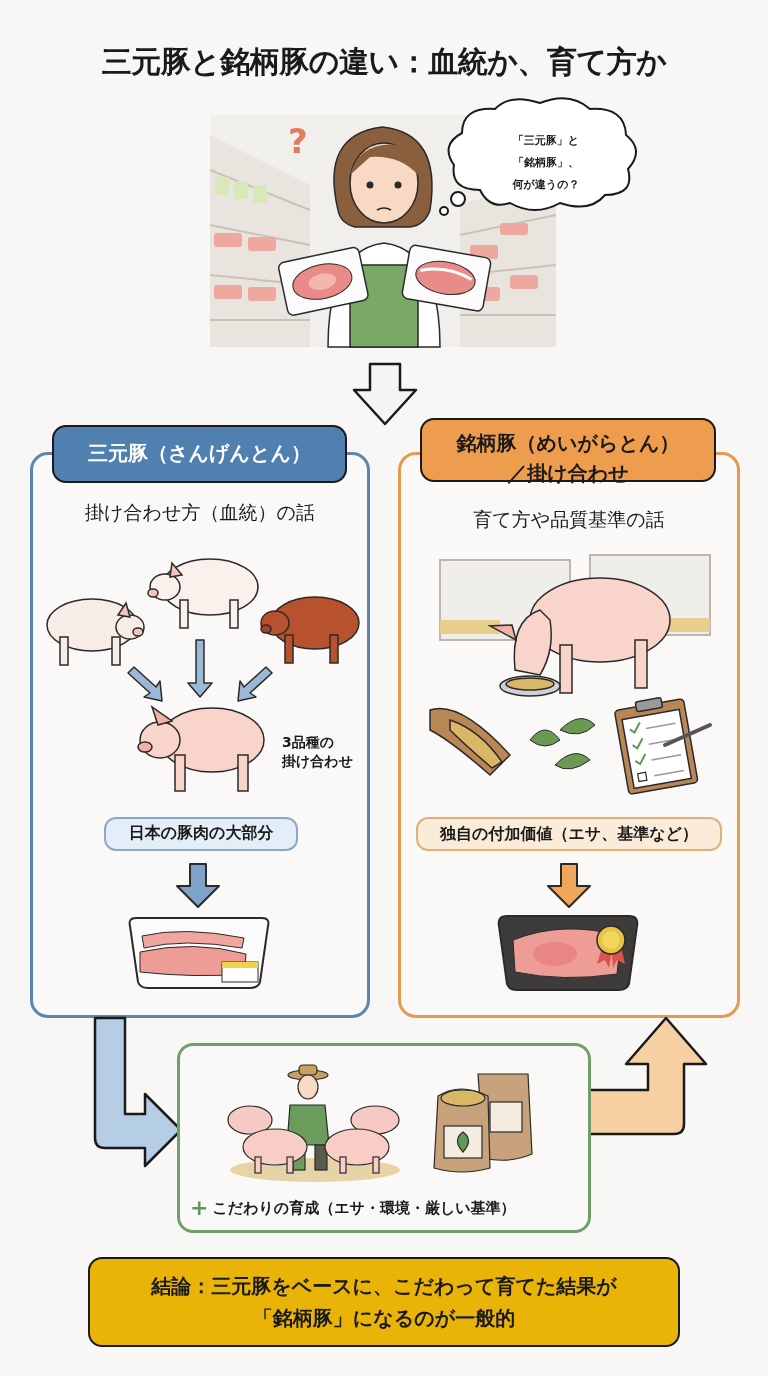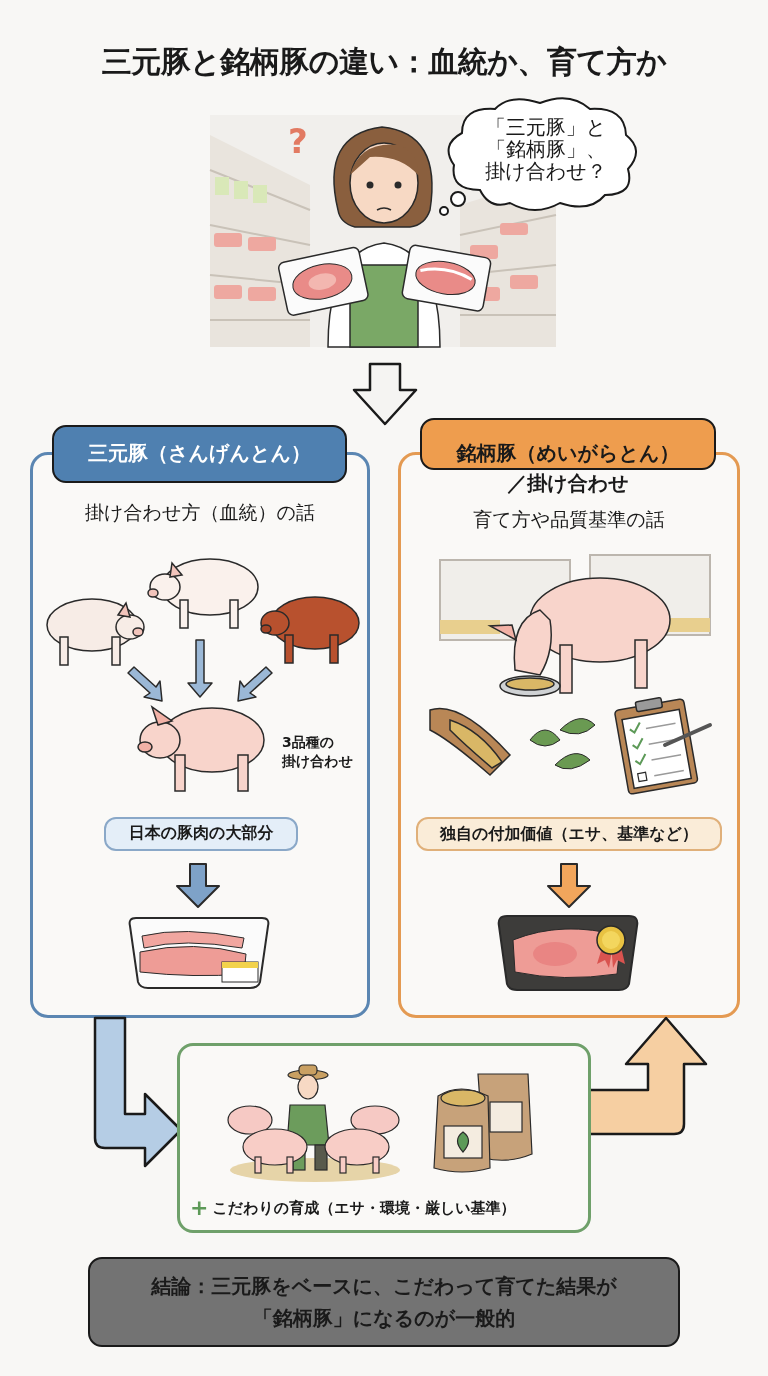--- a/index.html
+++ b/index.html
@@ -8,53 +8,53 @@
     font-family: "DejaVu Sans", "Liberation Sans", sans-serif;
     color: #1a1a1a; position: relative; overflow: hidden;
   }
   .abs { position: absolute; }
   .title {
     left: 0; top: 42px; width: 768px; text-align: center;
     font-size: 30px; font-weight: bold; letter-spacing: -0.5px;
   }
   .scene { left: 210px; top: 115px; width: 346px; height: 232px; }
   .bubble {
-    left: 452px; top: 96px; width: 188px; height: 100px;
-    text-align: center; font-size: 20px; font-weight: normal; line-height: 22px;
+    left: 452px; top: 110px; width: 188px; height: 100px;
+    text-align: center; font-size: 11px; font-weight: bold; line-height: 22px;
     padding-top: 20px;
   }
   .bubble-svg { left: 440px; top: 95px; }
   .panel {
     border-radius: 18px; border: 3px solid; background: #faf9f7;
   }
   .panel-left { left: 30px; top: 452px; width: 340px; height: 566px; border-color: #5b86b2; }
   .panel-right { left: 398px; top: 452px; width: 342px; height: 566px; border-color: #e49a52; }
   .panel-tab {
     border: 2.5px solid #1a1a1a; border-radius: 14px; text-align: center;
     font-weight: bold; font-size: 20px;
   }
   .tab-left { left: 52px; top: 425px; width: 295px; height: 58px; background: #4f80b0; color: #fff; line-height: 53px; }
-  .tab-right { left: 420px; top: 418px; width: 296px; height: 52px; background: #ee9d4e; color: #1a1a1a; line-height: 30px; padding-top: 18px; }
+  .tab-right { left: 420px; top: 418px; width: 296px; height: 64px; background: #ee9d4e; color: #1a1a1a; line-height: 30px; padding-top: 8px; }
   .subhead { font-size: 19px; font-weight: normal; text-align: center; }
   .pill {
     border-radius: 12px; border: 2px solid; text-align: center;
     font-size: 16px; font-weight: bold; line-height: 30px;
   }
   .pill-blue { left: 104px; top: 817px; width: 194px; height: 34px; background: #e4eef8; border-color: #8aa8c8; font-family: Liberation Mono, monospace; }
   .pill-orange { left: 416px; top: 817px; width: 306px; height: 34px; background: #faecd8; border-color: #e0b07a; }
   .label3 { left: 282px; top: 733px; font-size: 14px; font-weight: bold; line-height: 19px; }
   .green-box {
     left: 177px; top: 1043px; width: 414px; height: 190px;
     border: 3px solid #6fa06a; border-radius: 16px; background: #faf9f7;
   }
   .green-label { left: 190px; top: 1195px; width: 390px; font-size: 15px; font-weight: bold; }
   .green-plus { color: #5d9a58; font-size: 22px; font-weight: bold; vertical-align: -2px; margin-right: 4px; }
   .conclusion {
     left: 88px; top: 1257px; width: 592px; height: 90px;
-    border: 2.5px solid #1a1a1a; border-radius: 14px; background: #737373;
+    border: 2.5px solid #1a1a1a; border-radius: 14px; background: #eab308;
     text-align: center; font-size: 20px; font-weight: bold; line-height: 32px; padding-top: 11px;
   }
   svg { position: absolute; overflow: visible; }
 </style>
 </head>
 <body>
 
 <div class="abs title">三元豚と銘柄豚の違い：血統か、育て方か</div>
 
 <svg class="scene" width="346" height="232" viewBox="0 0 346 232" style="left:210px;top:115px;">
@@ -116,21 +116,21 @@
 </svg>
 
 <svg class="bubble-svg" width="210" height="125" viewBox="0 0 210 125" style="left:440px;top:95px;">
   <path d="M40 95 Q10 95 14 70 Q0 50 22 38 Q22 12 55 14 Q70 -2 100 8 Q130 -4 150 14 Q185 12 186 40 Q205 55 188 74 Q195 100 165 100 Q150 118 120 108 Q95 122 70 108 Q50 115 40 95 Z" fill="#ffffff" stroke="#1a1a1a" stroke-width="2"></path>
   <circle cx="18" cy="104" r="7" fill="#fff" stroke="#1a1a1a" stroke-width="2"></circle>
   <circle cx="4" cy="116" r="4" fill="#fff" stroke="#1a1a1a" stroke-width="2"></circle>
 </svg>
 <div class="abs bubble">
   <div>「三元豚」と</div>
   <div>「銘柄豚」、</div>
-  <div>掛け合わせ？</div>
+  <div>何が違うの？</div>
 </div>
 
 <svg width="70" height="70" style="left:350px;top:362px;">
   <polygon points="20,2 50,2 50,28 66,28 35,62 4,28 20,28" fill="#f5f4f2" stroke="#1a1a1a" stroke-width="2.5" stroke-linejoin="round"></polygon>
 </svg>
 
 <div class="abs panel panel-left"></div>
 <div class="abs panel-tab tab-left">三元豚（さんげんとん）</div>
 <div class="abs subhead" style="left:30px;top:500px;width:340px;">掛け合わせ方（血統）の話</div>
 

